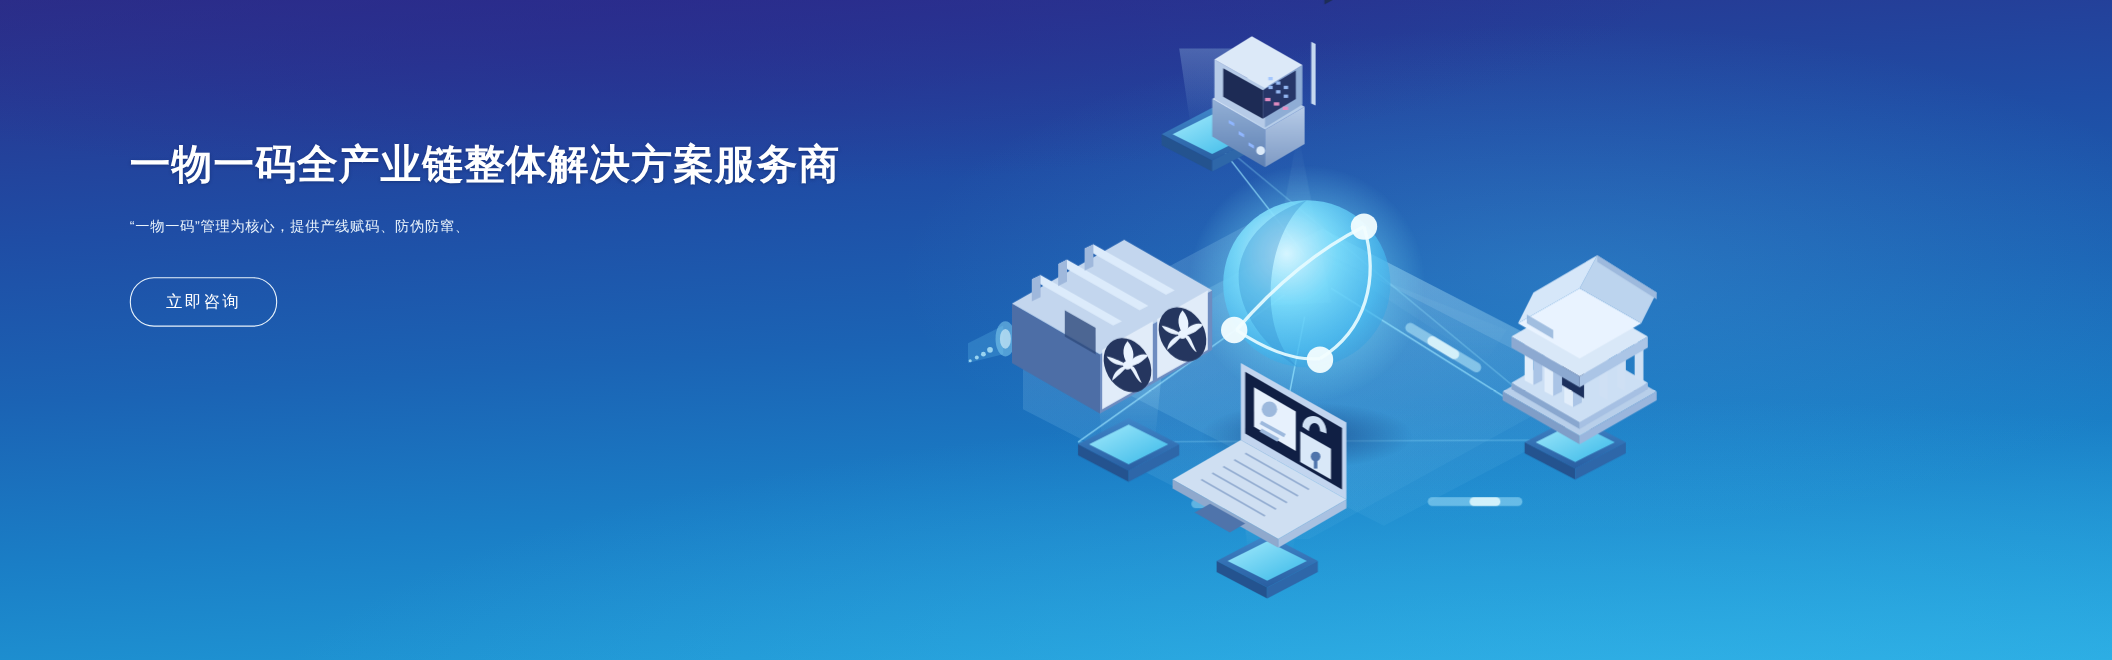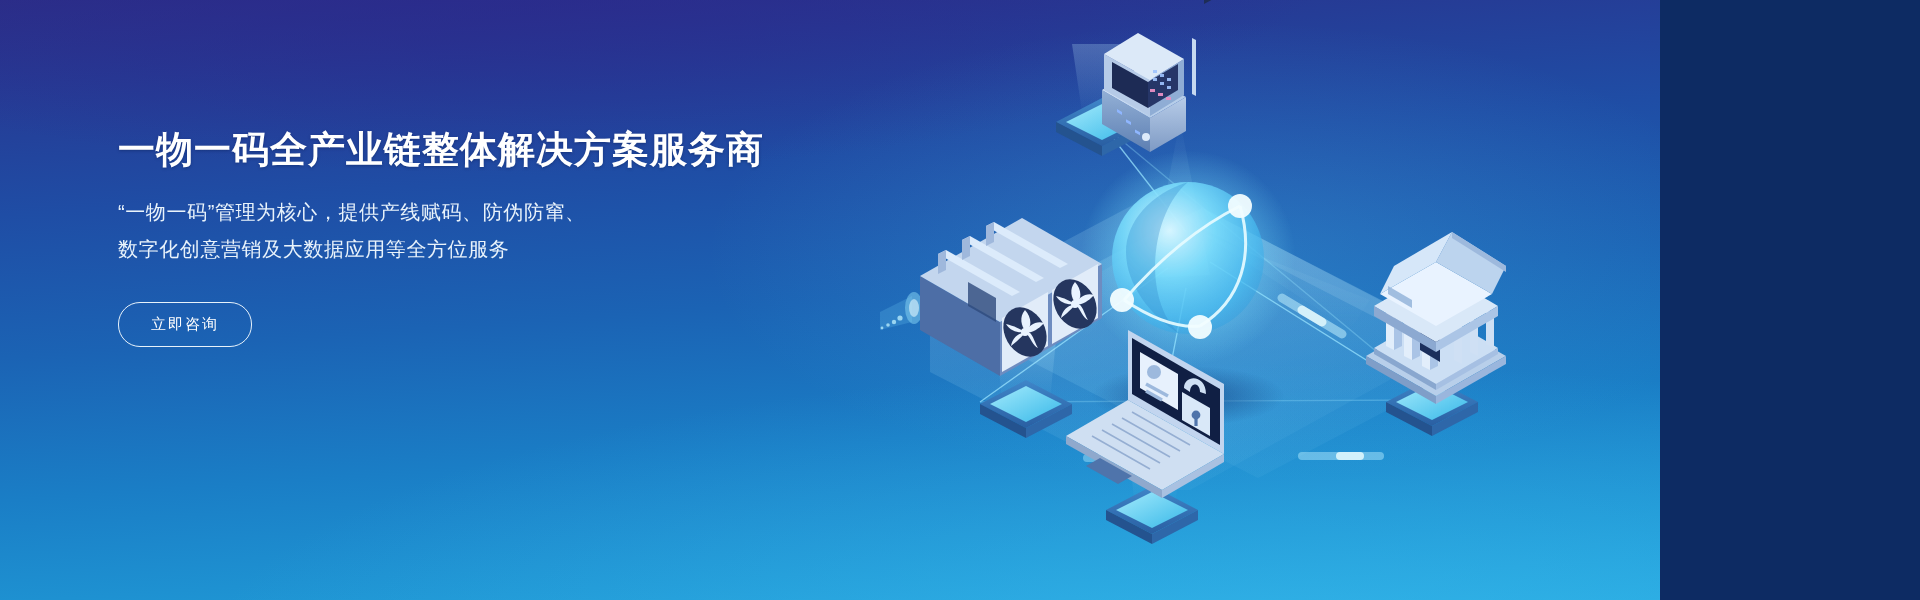--- a/index.html
+++ b/index.html
@@ -1,21 +1,21 @@
 <!DOCTYPE html>
 <html lang="zh"><head>
 <meta charset="utf-8">
 <title>Banner</title>
 <style>
   html,body{margin:0;padding:0;background:#0d2b63;}
   body{font-family:"Liberation Sans","DejaVu Sans",sans-serif;}
 
   .banner{
     position:relative;
-    width:1660px;height:600px;
+    width:1920px;height:600px;
     overflow:hidden;
     background:
       radial-gradient(120% 90% at 78% 110%, rgba(60,190,240,0.55) 0%, rgba(60,190,240,0.0) 55%),
       linear-gradient(176deg,
         #2b2f87 0%,
         #263a94 12%,
         #1f4da5 30%,
         #1b63b4 50%,
         #1a7ec6 70%,
         #1f96d4 88%,
@@ -45,21 +45,21 @@
     font-size:37px;
     line-height:1.2;
     font-weight:bold;
     color:#ffffff;
     letter-spacing:1px;
     text-shadow:0 1px 3px rgba(0,20,60,.35);
   }
   .sub{
     margin:0;
     padding-top:22px;
-    font-size:20px;
+    font-size:13px;
     line-height:1.85;
     color:#e9f3fb;
     letter-spacing:.6px;
     font-weight:normal;
   }
   .sub span{display:block;}
   .cta-wrap{padding-top:34px;}
   .cta{
     display:inline-block;
     box-sizing:border-box;
@@ -402,20 +402,19 @@
         </g>
       </g>
     </svg>
   </div>
 
   <div class="copy">
     <h1 class="headline">一物一码全产业链整体解决方案服务商</h1>
 
     <p class="sub">
       <span>“一物一码”管理为核心，提供产线赋码、防伪防窜、</span>
-      <span>数字化创意营销及大数据应用等全方位服务</span>
     </p>
 
     <div class="cta-wrap">
       <button class="cta">立即咨询</button>
     </div>
   </div>
 </div>
 
 </body></html>

